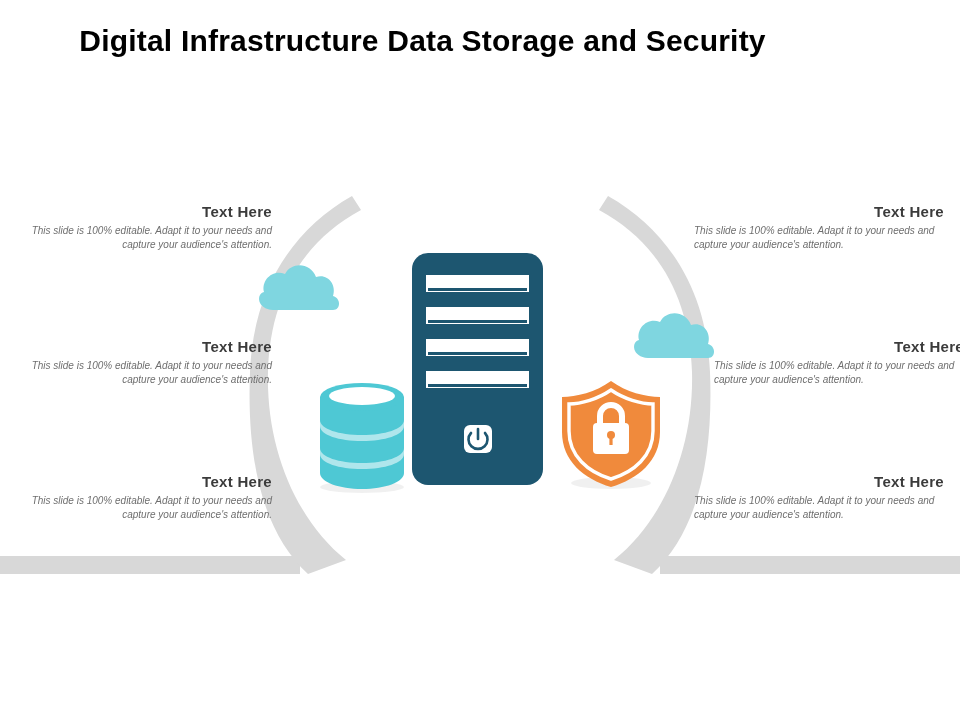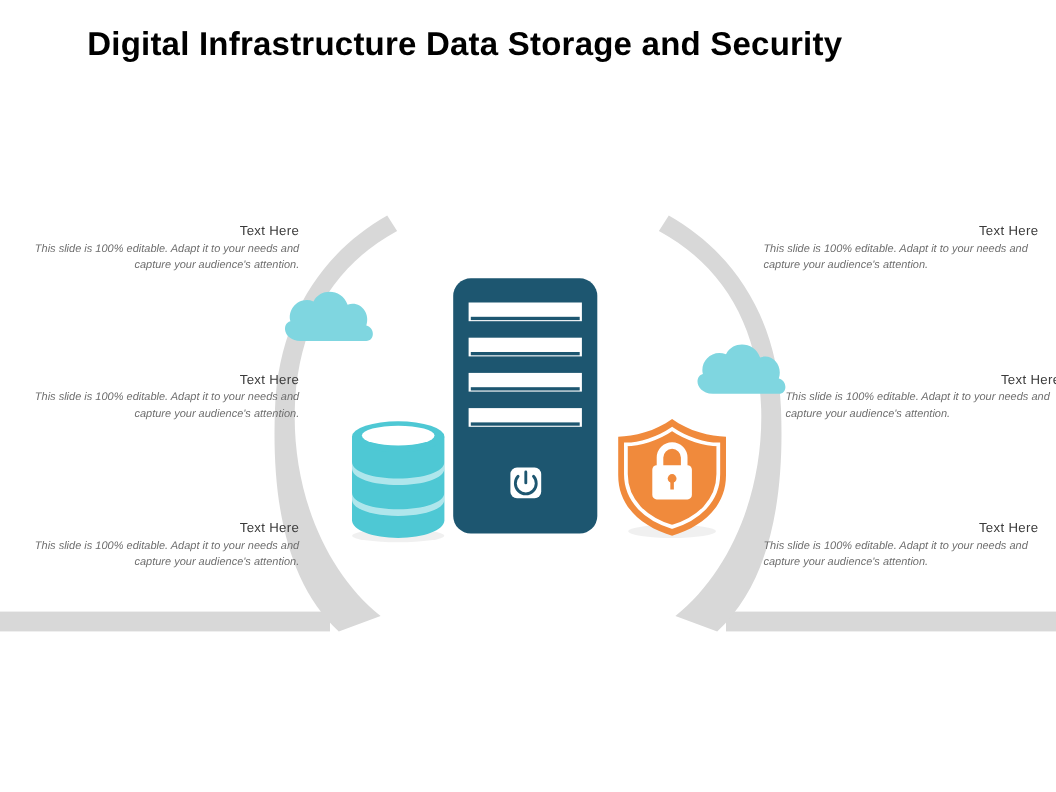--- a/index.html
+++ b/index.html
@@ -43,22 +43,22 @@
   #stage svg {
     display: block;
   }
 
   
   .block {
     position: absolute;
     width: 250px;
   }
   .block .head {
-    font-size: 12px;
-    font-weight: normal;
+    font-size: 15px;
+    font-weight: bold;
     color: #3b3b3b;
     letter-spacing: 0.3px;
     margin-bottom: 3px;
     line-height: 1.2;
     text-align: right;
   }
   .block .body {
     font-size: 10px;
     font-style: italic;
     color: #6e6e6e;

